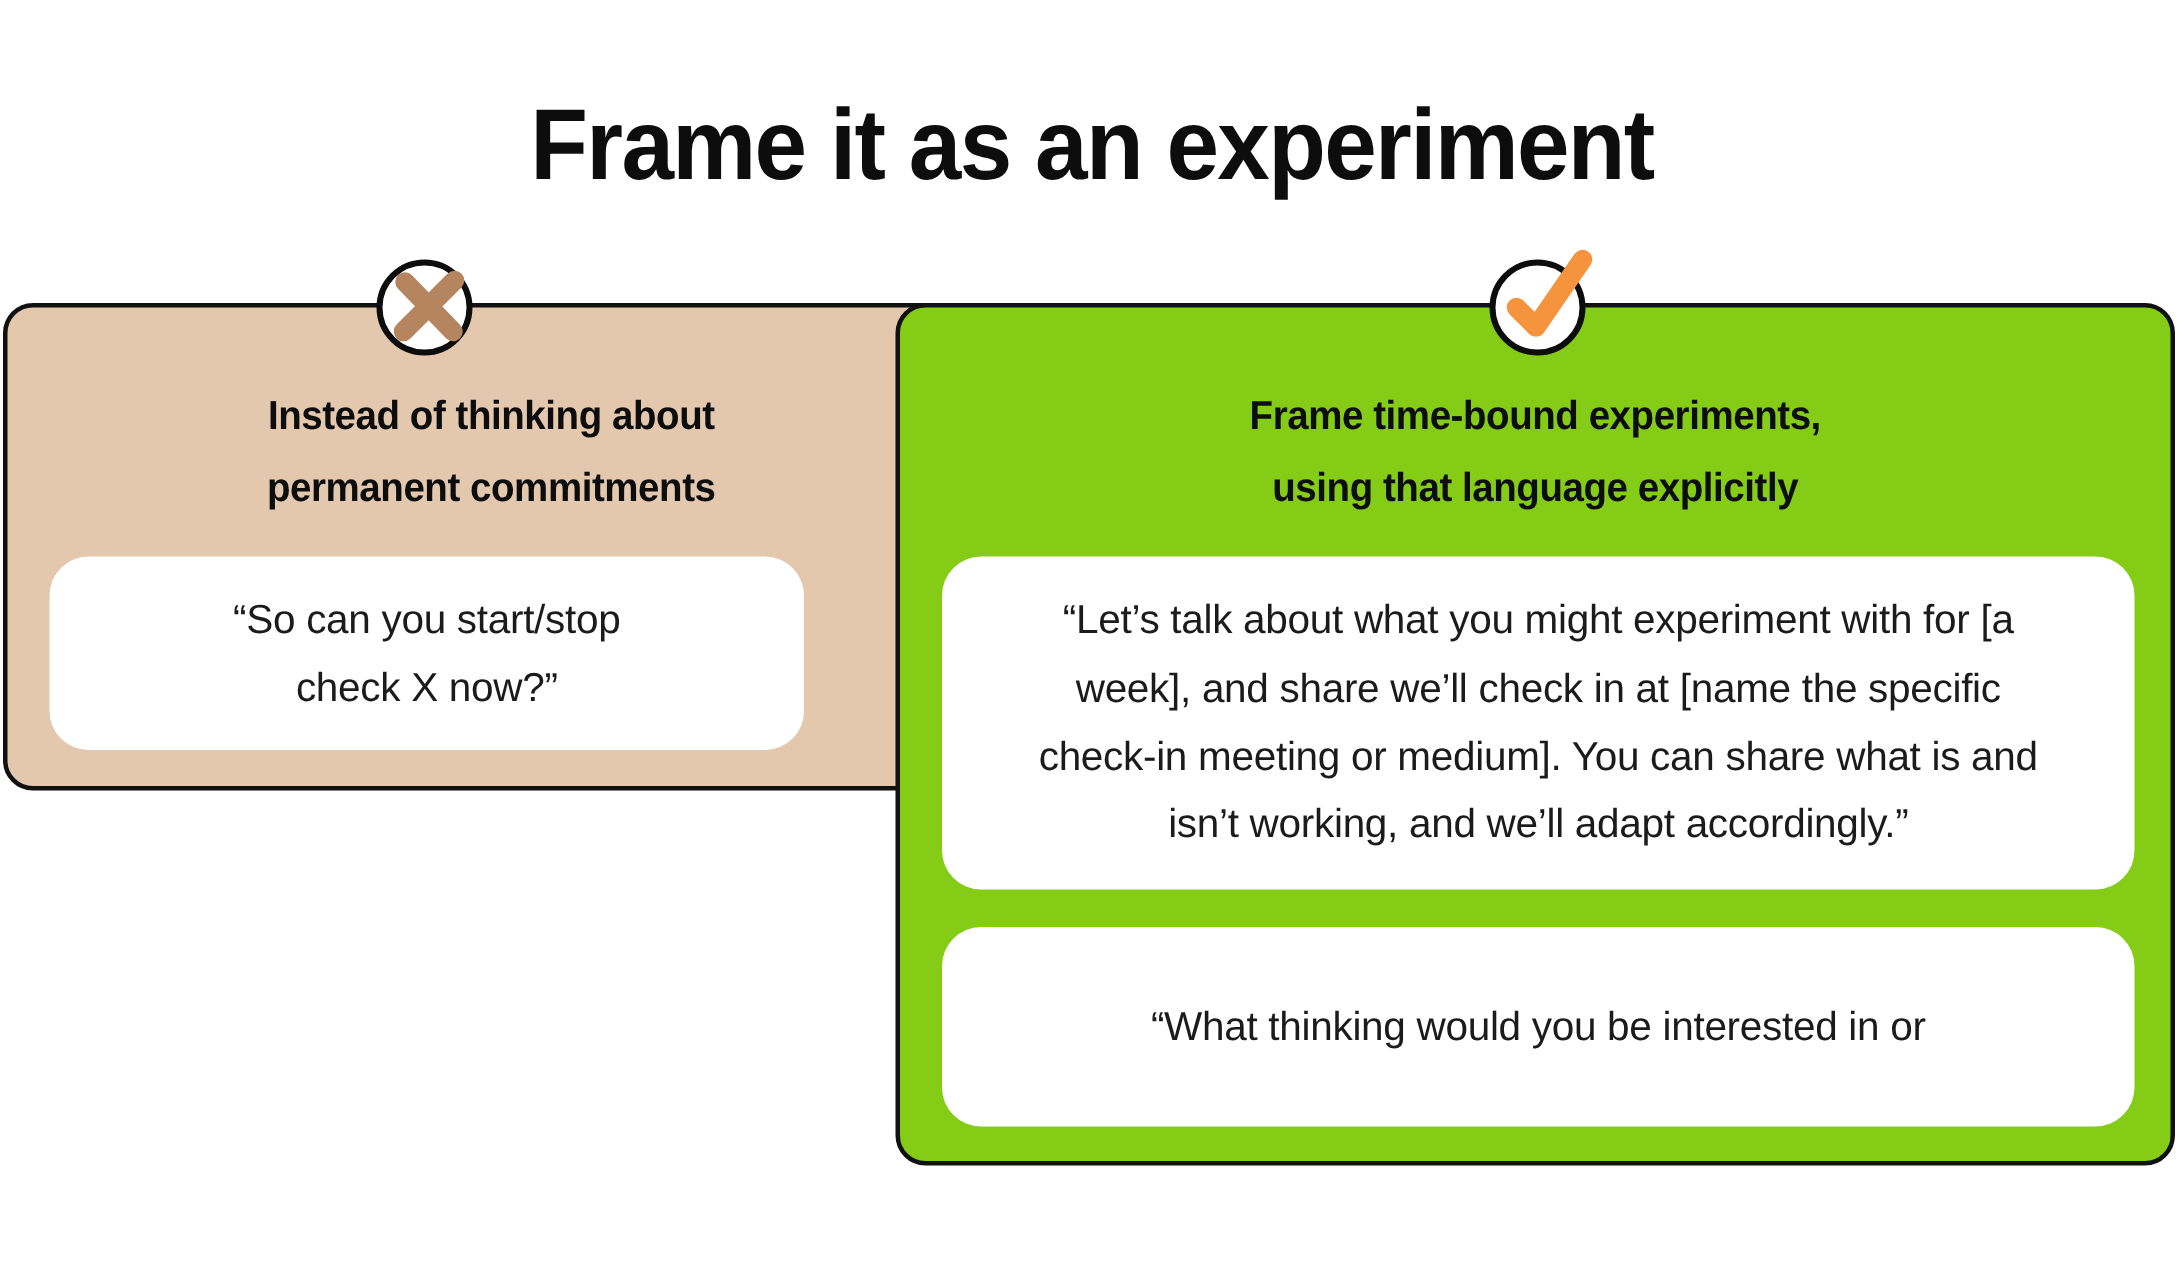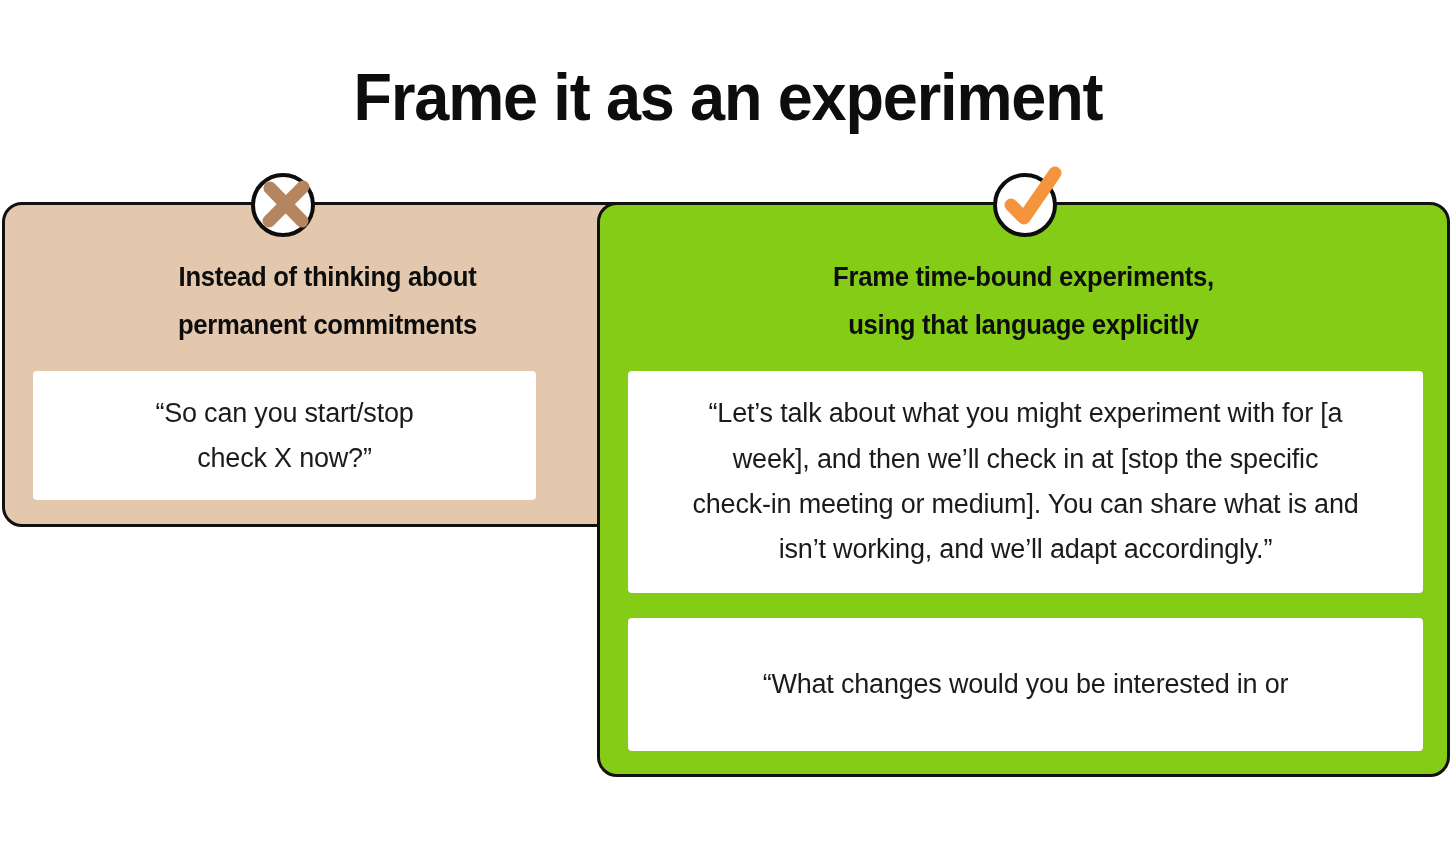--- a/index.html
+++ b/index.html
@@ -106,21 +106,21 @@
     transform-origin: center center;
   }
 
   #card-negative .card-header { top: 48px; }
   #card-positive .card-header { top: 48px; }
 
   
   .quote-box {
     position: absolute;
     background: #ffffff;
-    border-radius: 4px;
+    border-radius: 26px;
     display: flex;
     align-items: center;
     justify-content: center;
     text-align: center;
     color: #1b1b1b;
     font-family: "Liberation Sans", sans-serif;
     font-weight: 400;
     letter-spacing: -0.2px;
   }
 
@@ -181,29 +181,29 @@
   <div class="card" id="card-positive">
 
     <div class="card-header">
       <span class="quote-line">Frame time-bound experiments,</span>
       <span class="quote-line">using that language explicitly</span>
     </div>
 
     <div class="quote-box" id="quote-positive-1">
       <div>
         <span class="quote-line">“Let’s talk about what you might experiment with for [a</span>
-        <span class="quote-line">week], and then we’ll check in at [stop the specific</span>
+        <span class="quote-line">week], and share we’ll check in at [name the specific</span>
         <span class="quote-line">check-in meeting or medium]. You can share what is and</span>
         <span class="quote-line">isn’t working, and we’ll adapt accordingly.”</span>
       </div>
     </div>
 
     <div class="quote-box" id="quote-positive-2">
       <div>
-        <span class="quote-line">“What changes would you be interested in or</span>
+        <span class="quote-line">“What thinking would you be interested in or</span>
       </div>
     </div>
   </div>
 
   <div class="badge" id="badge-cross">
     <svg viewBox="0 0 80 80" aria-hidden="true">
       <g stroke="#B5855F" stroke-width="13" stroke-linecap="round">
         <line x1="23" y1="25" x2="55" y2="58"></line>
         <line x1="56" y1="24" x2="22" y2="58"></line>
       </g>

